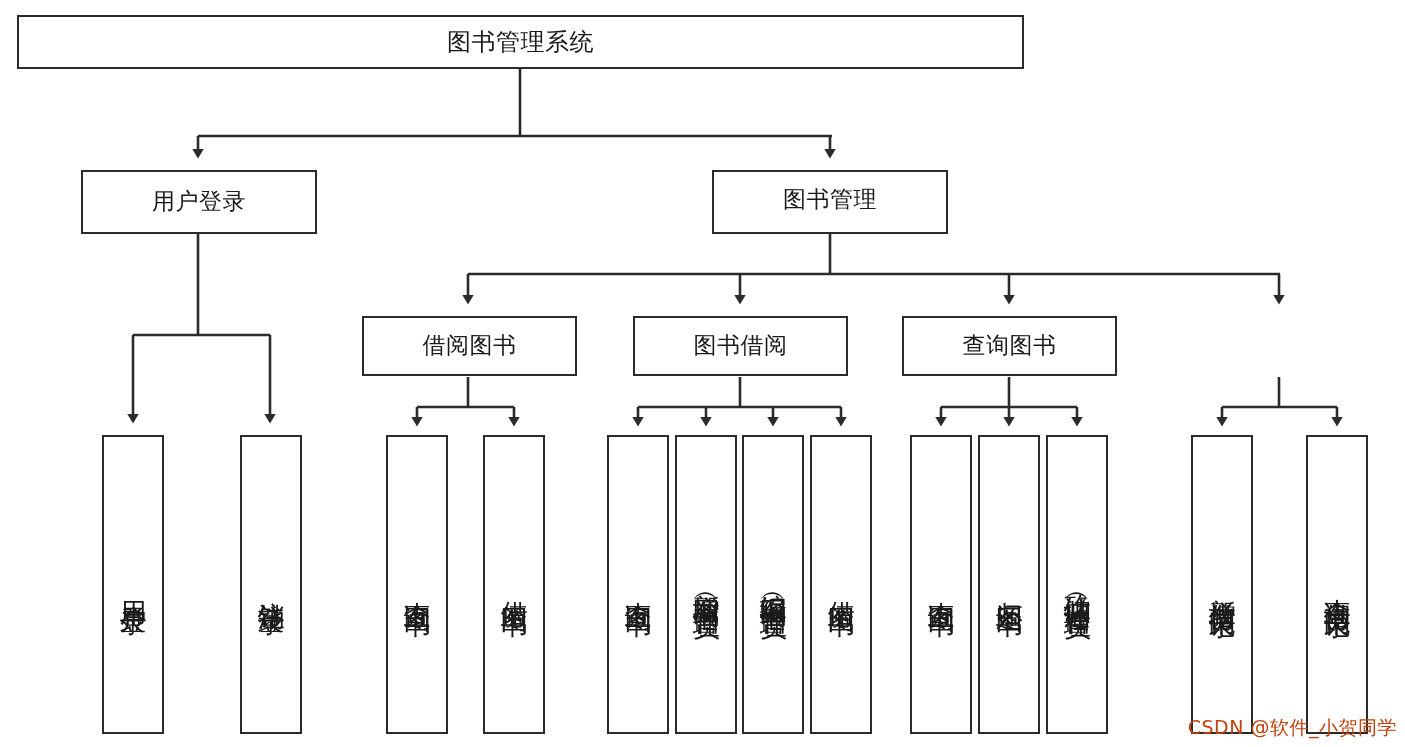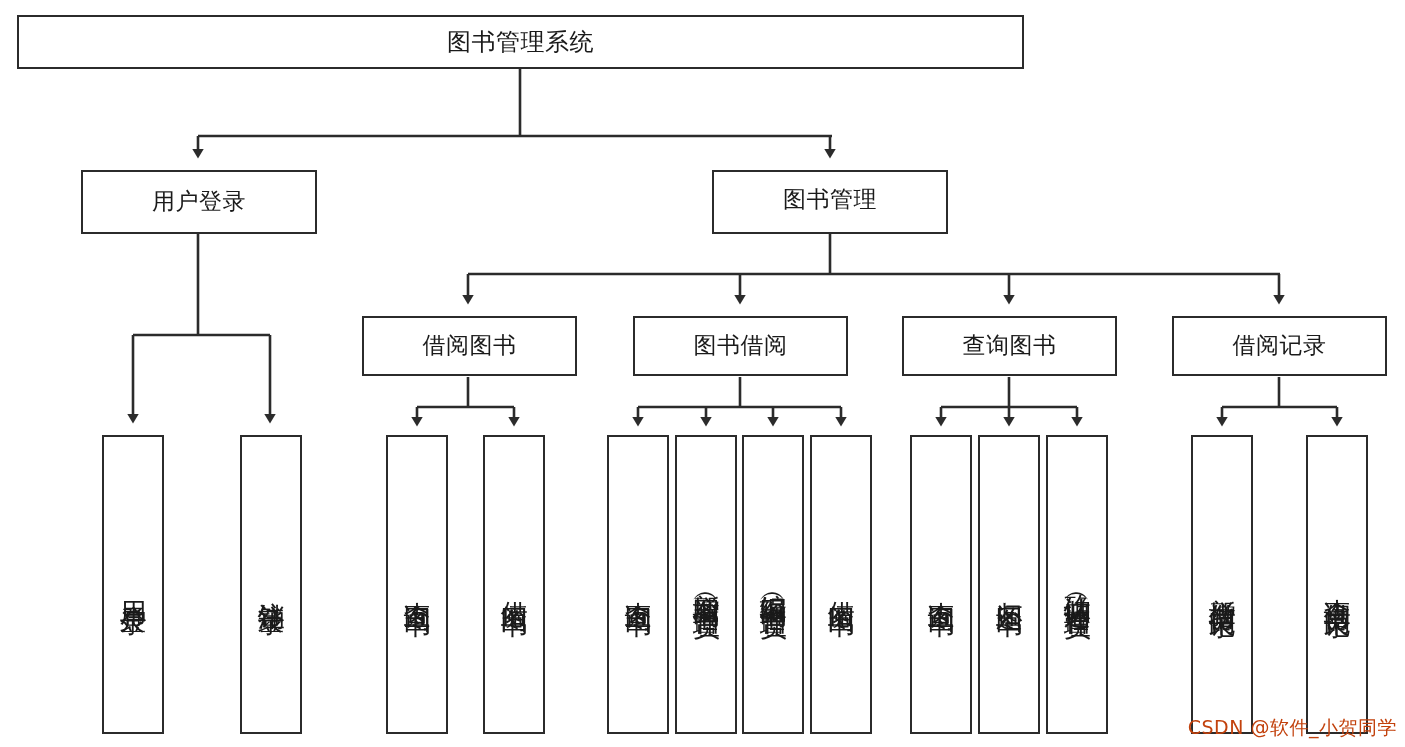--- a/index.html
+++ b/index.html
@@ -138,23 +138,20 @@
 
   <div class="node horiz" style="left:362px; top:316px; width:215px; height:60px;">
     <span class="lbl">借阅图书</span>
   </div>
   <div class="node horiz" style="left:633px; top:316px; width:215px; height:60px;">
     <span class="lbl">图书借阅</span>
   </div>
   <div class="node horiz" style="left:902px; top:316px; width:215px; height:60px;">
     <span class="lbl">查询图书</span>
   </div>
-  <div class="node horiz" style="left:1172px; top:316px; width:215px; height:60px;">
-    <span class="lbl">借阅记录</span>
-  </div>
 
   <div class="node leaf" style="left:102px; top:435px; width:62px; height:299px;">
     <span class="lbl">用户登录</span>
   </div>
   <div class="node leaf" style="left:240px; top:435px; width:62px; height:299px;">
     <span class="lbl">注销登录</span>
   </div>
 
   <div class="node leaf" style="left:386px; top:435px; width:62px; height:299px;">
     <span class="lbl">查询图书</span>

